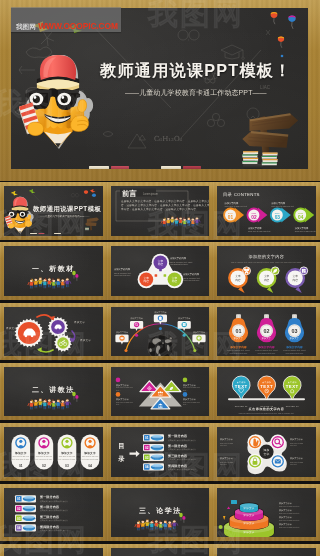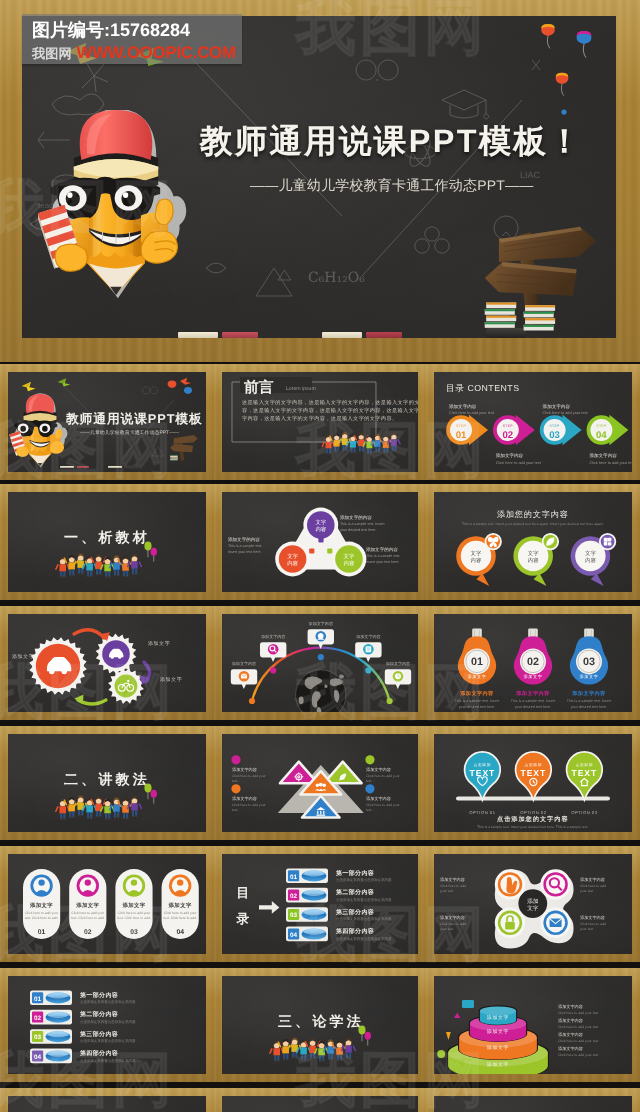--- a/index.html
+++ b/index.html
@@ -1383,21 +1383,18 @@
       <div class="wm-tile" style="left: 148px; top: 205px;">我图网</div>
       <div class="wm-tile" style="left: -8px; top: 326px;">我图网</div>
       <div class="wm-tile" style="left: 148px; top: 326px;">我图网</div>
       <div class="wm-tile" style="left: -8px; top: 447px;">我图网</div>
       <div class="wm-tile" style="left: 148px; top: 447px;">我图网</div>
       <div class="wm-tile" style="left: -8px; top: 520px;">我图网</div>
       <div class="wm-tile" style="left: 148px; top: 520px;">我图网</div>
       <div class="wm-tile" style="left: -8px; top: 84px;">我图网</div>
     </div>
   <div class="wm-box">
-    <div class="wm-line1">
-      <span>图片编号:</span><span class="wm-id">15768284</span>
-    </div>
     <div class="wm-line2">
       <span class="wm-site">我图网</span><span class="wm-url">WWW.OOOPIC.COM</span>
     </div>
   </div>
 
 </div>
 
 </body></html>

